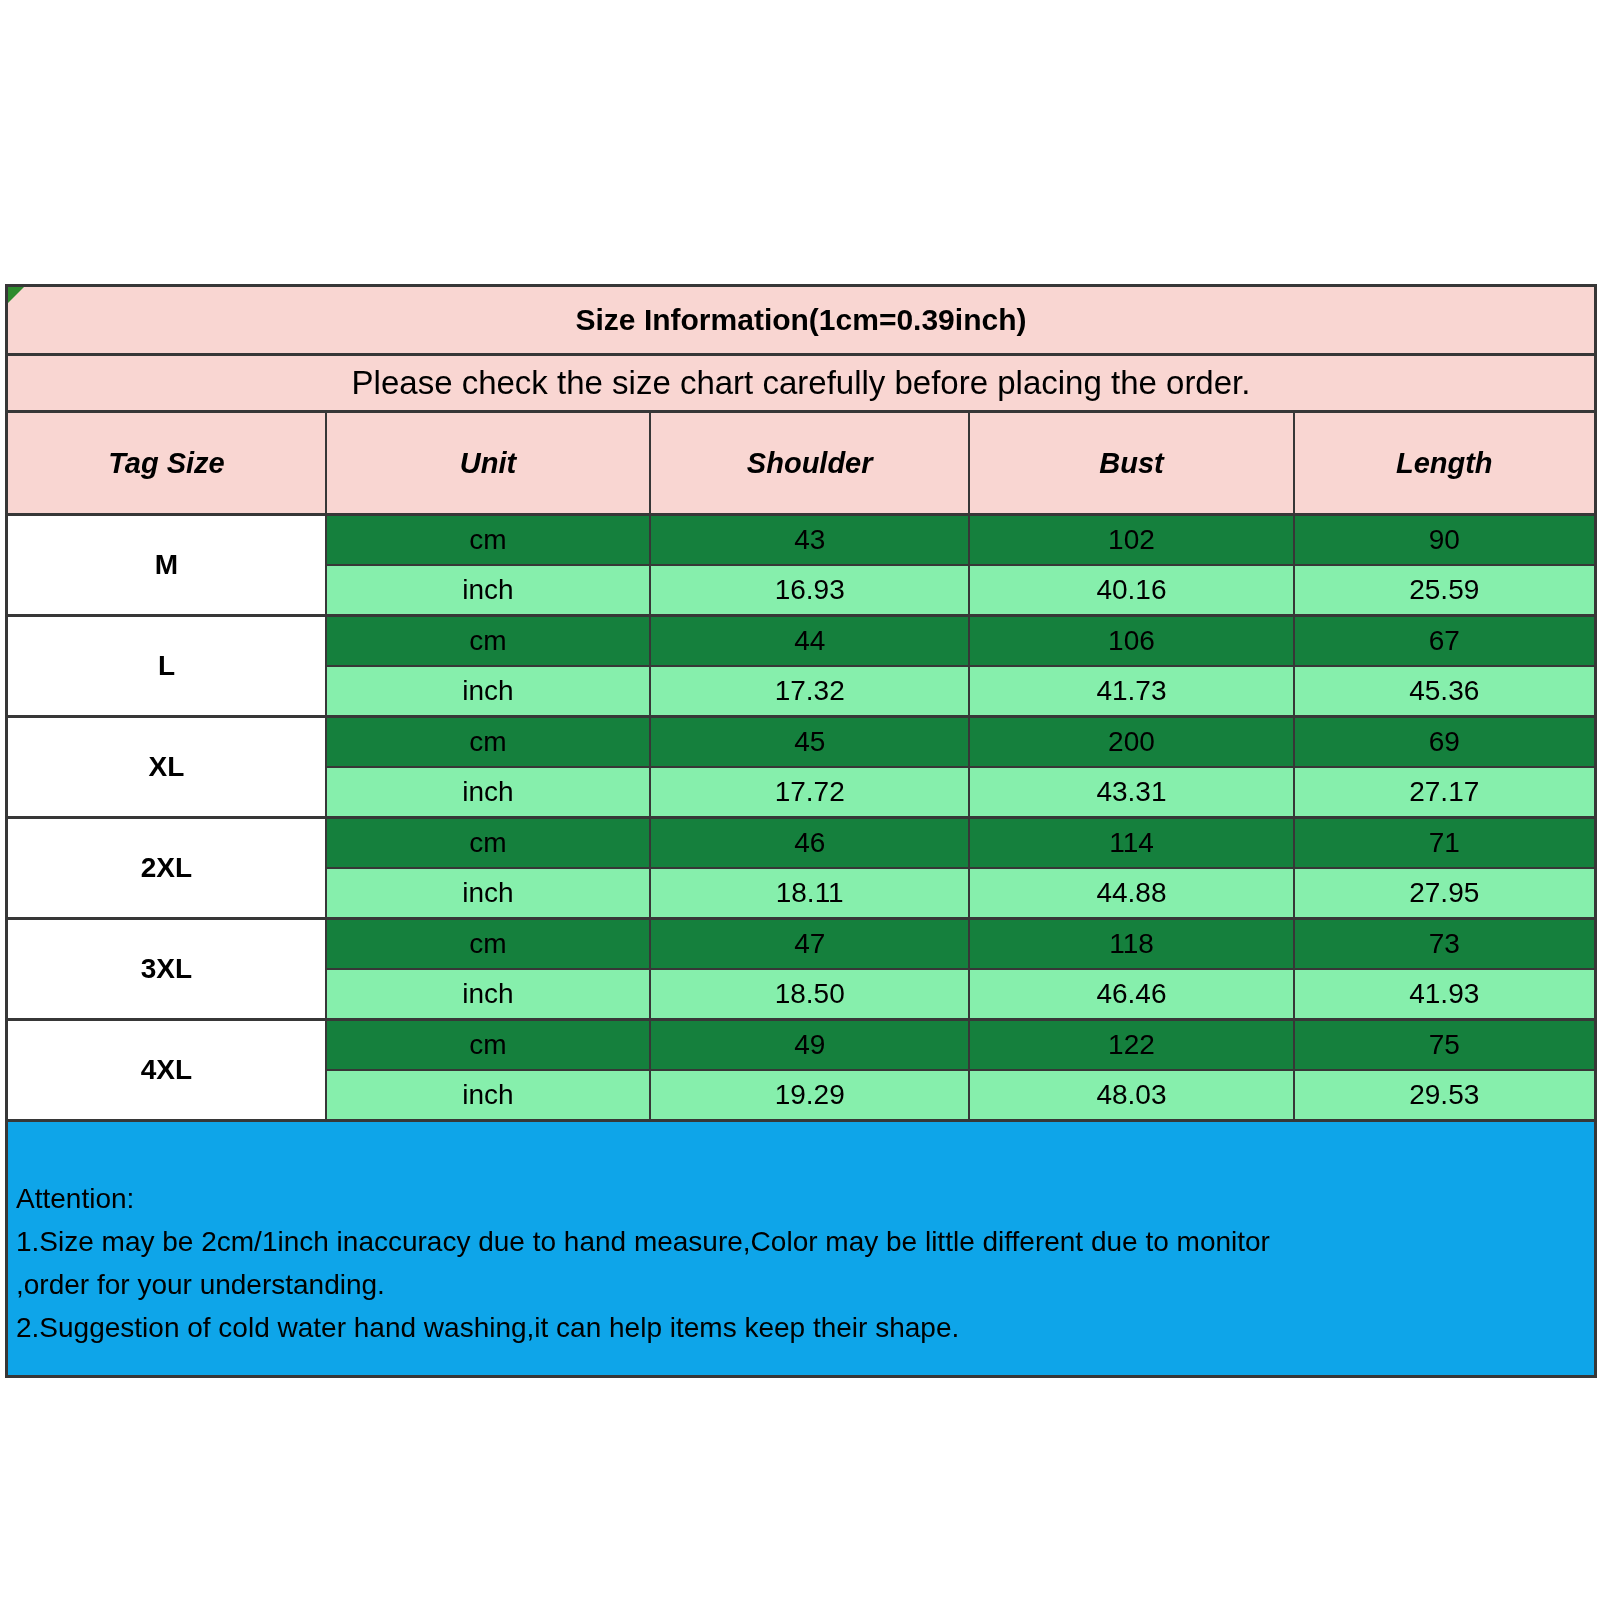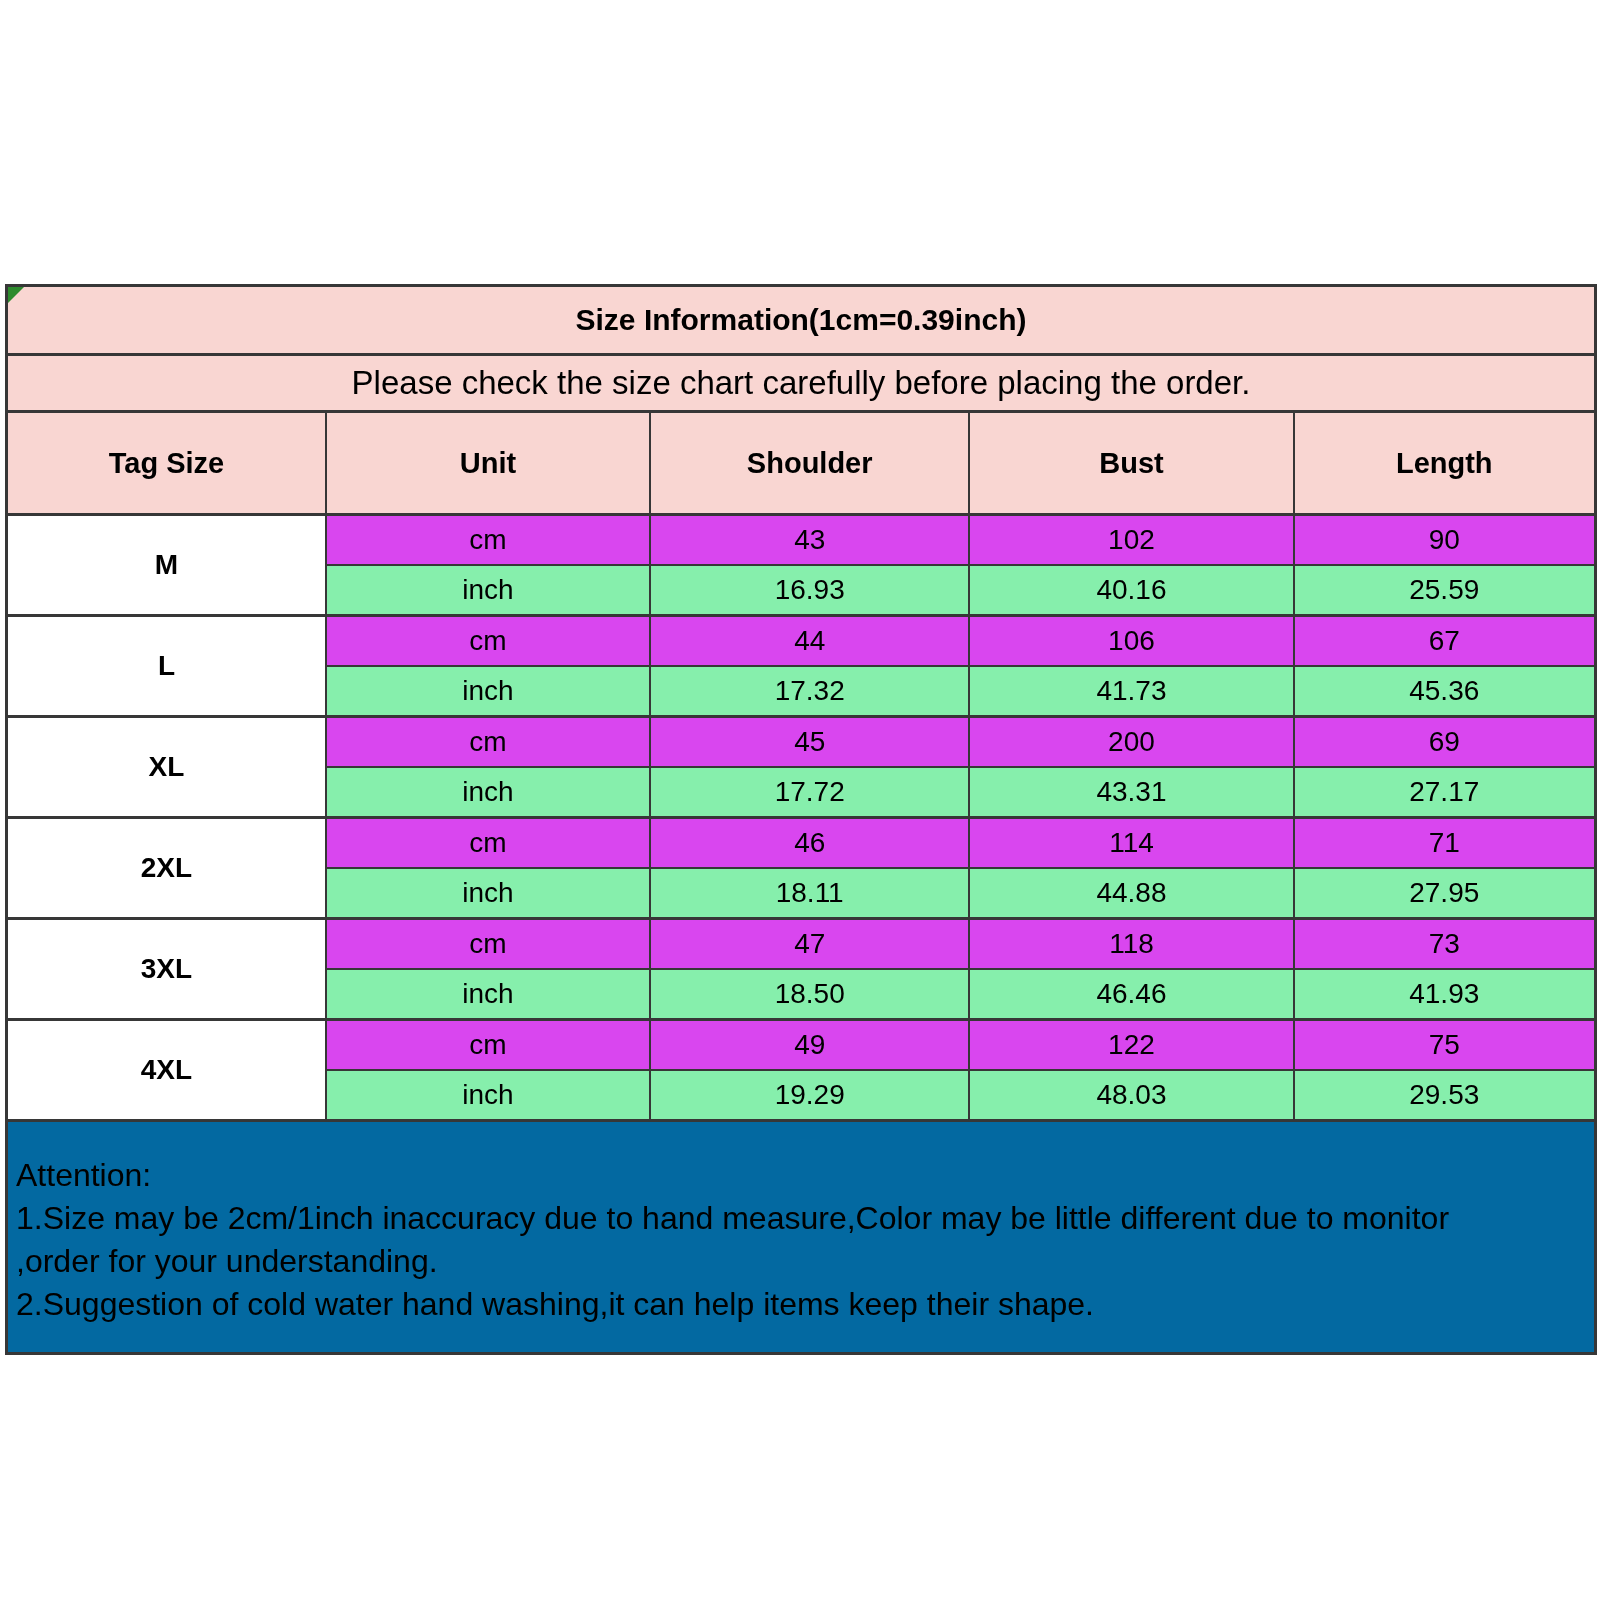--- a/index.html
+++ b/index.html
@@ -54,42 +54,43 @@
   tr.subtitle-row td {
     height: 52px;
     font-size: 33px;
     border-bottom-width: 3px;
   }
   tr.header-row td {
     height: 98px;
     font-size: 29px;
     font-weight: bold;
     border-bottom-width: 3px;
+    font-style: italic;
   }
   tr.cm-row td, tr.inch-row td {
     height: 46px;
     font-size: 28px;
   }
-  tr.cm-row td { background: #d946ef; }
+  tr.cm-row td { background: #15803d; }
   tr.inch-row td { background: #86efac; }
   tr.cm-row td.group-top { border-top-width: 3px; }
   td.tag-cell {
     background: #ffffff !important;
     font-size: 31px;
     font-weight: bold;
   }
   tr.attention-row td {
     border-top-width: 3px;
     height: 192px;
     text-align: left;
     vertical-align: top;
-    padding: 32px 12px 6px 8px;
-    font-size: 32px;
+    padding: 55px 12px 6px 8px;
+    font-size: 28px;
     line-height: 43px;
-    background: #0369a1;
+    background: #0ea5e9;
   }
   .attn-line { display: block; }
 </style>
 </head>
 <body>
 
 <div class="canvas">
   <div class="sheet">
     <div class="corner-flag"></div>
     <table class="size-table">

